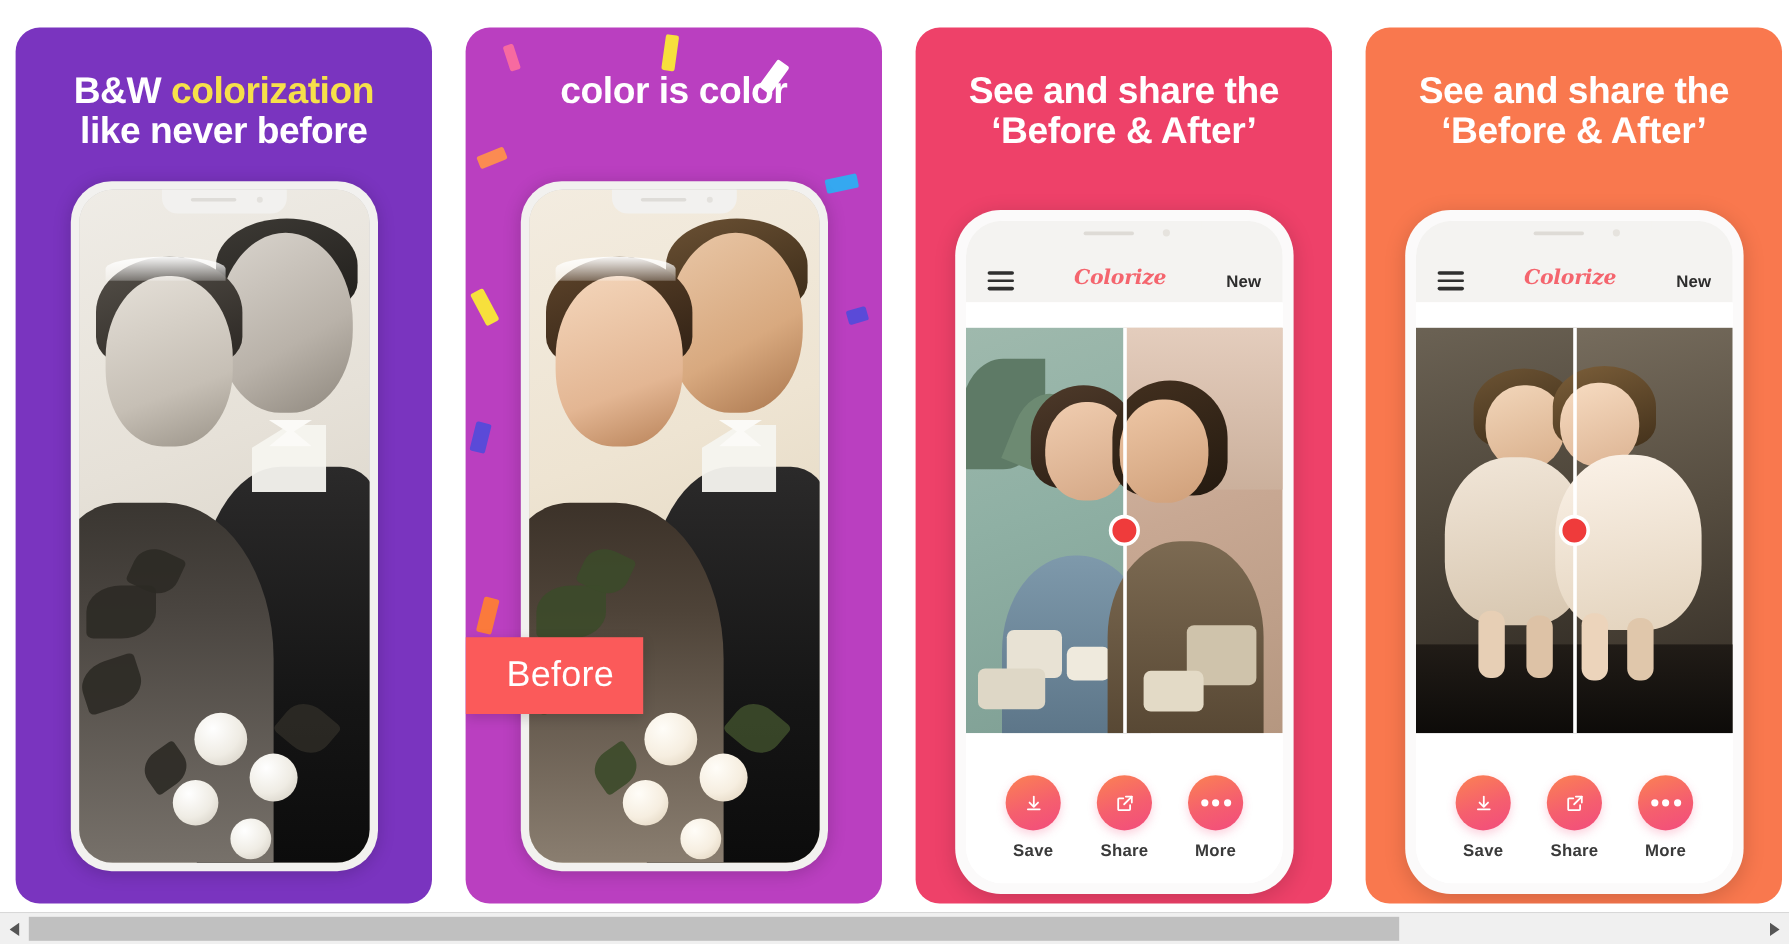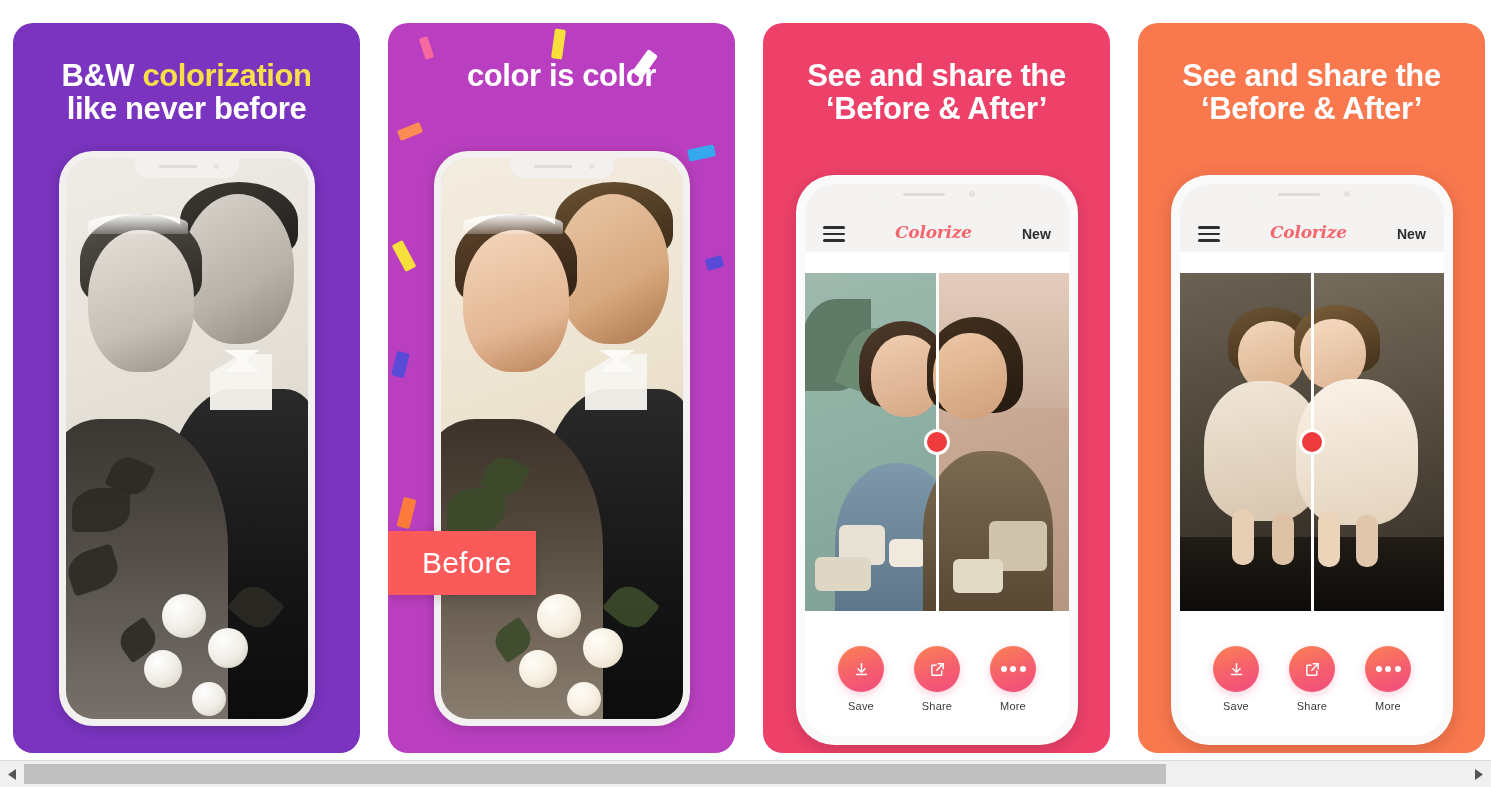--- a/index.html
+++ b/index.html
@@ -423,22 +423,22 @@
   .tool .circle {
     width: 46px; height: 46px;
     border-radius: 50%;
     background: linear-gradient(160deg, #fb8253 0%, #f55f6e 55%, #f24c7d 100%);
     display: flex;
     align-items: center;
     justify-content: center;
     box-shadow: 0 3px 8px rgba(242,76,125,.25);
   }
   .tool .label {
-    font-size: 11px;
-    font-weight: normal;
+    font-size: 14px;
+    font-weight: bold;
     color: #3a3a3a;
     letter-spacing: .2px;
   }
   .dots { display: flex; gap: 3.5px; }
   .dots i { width: 6px; height: 6px; border-radius: 50%; background: #fff; display: block; }
 
   
   #scrollbar {
     position: absolute;
     left: 0;

